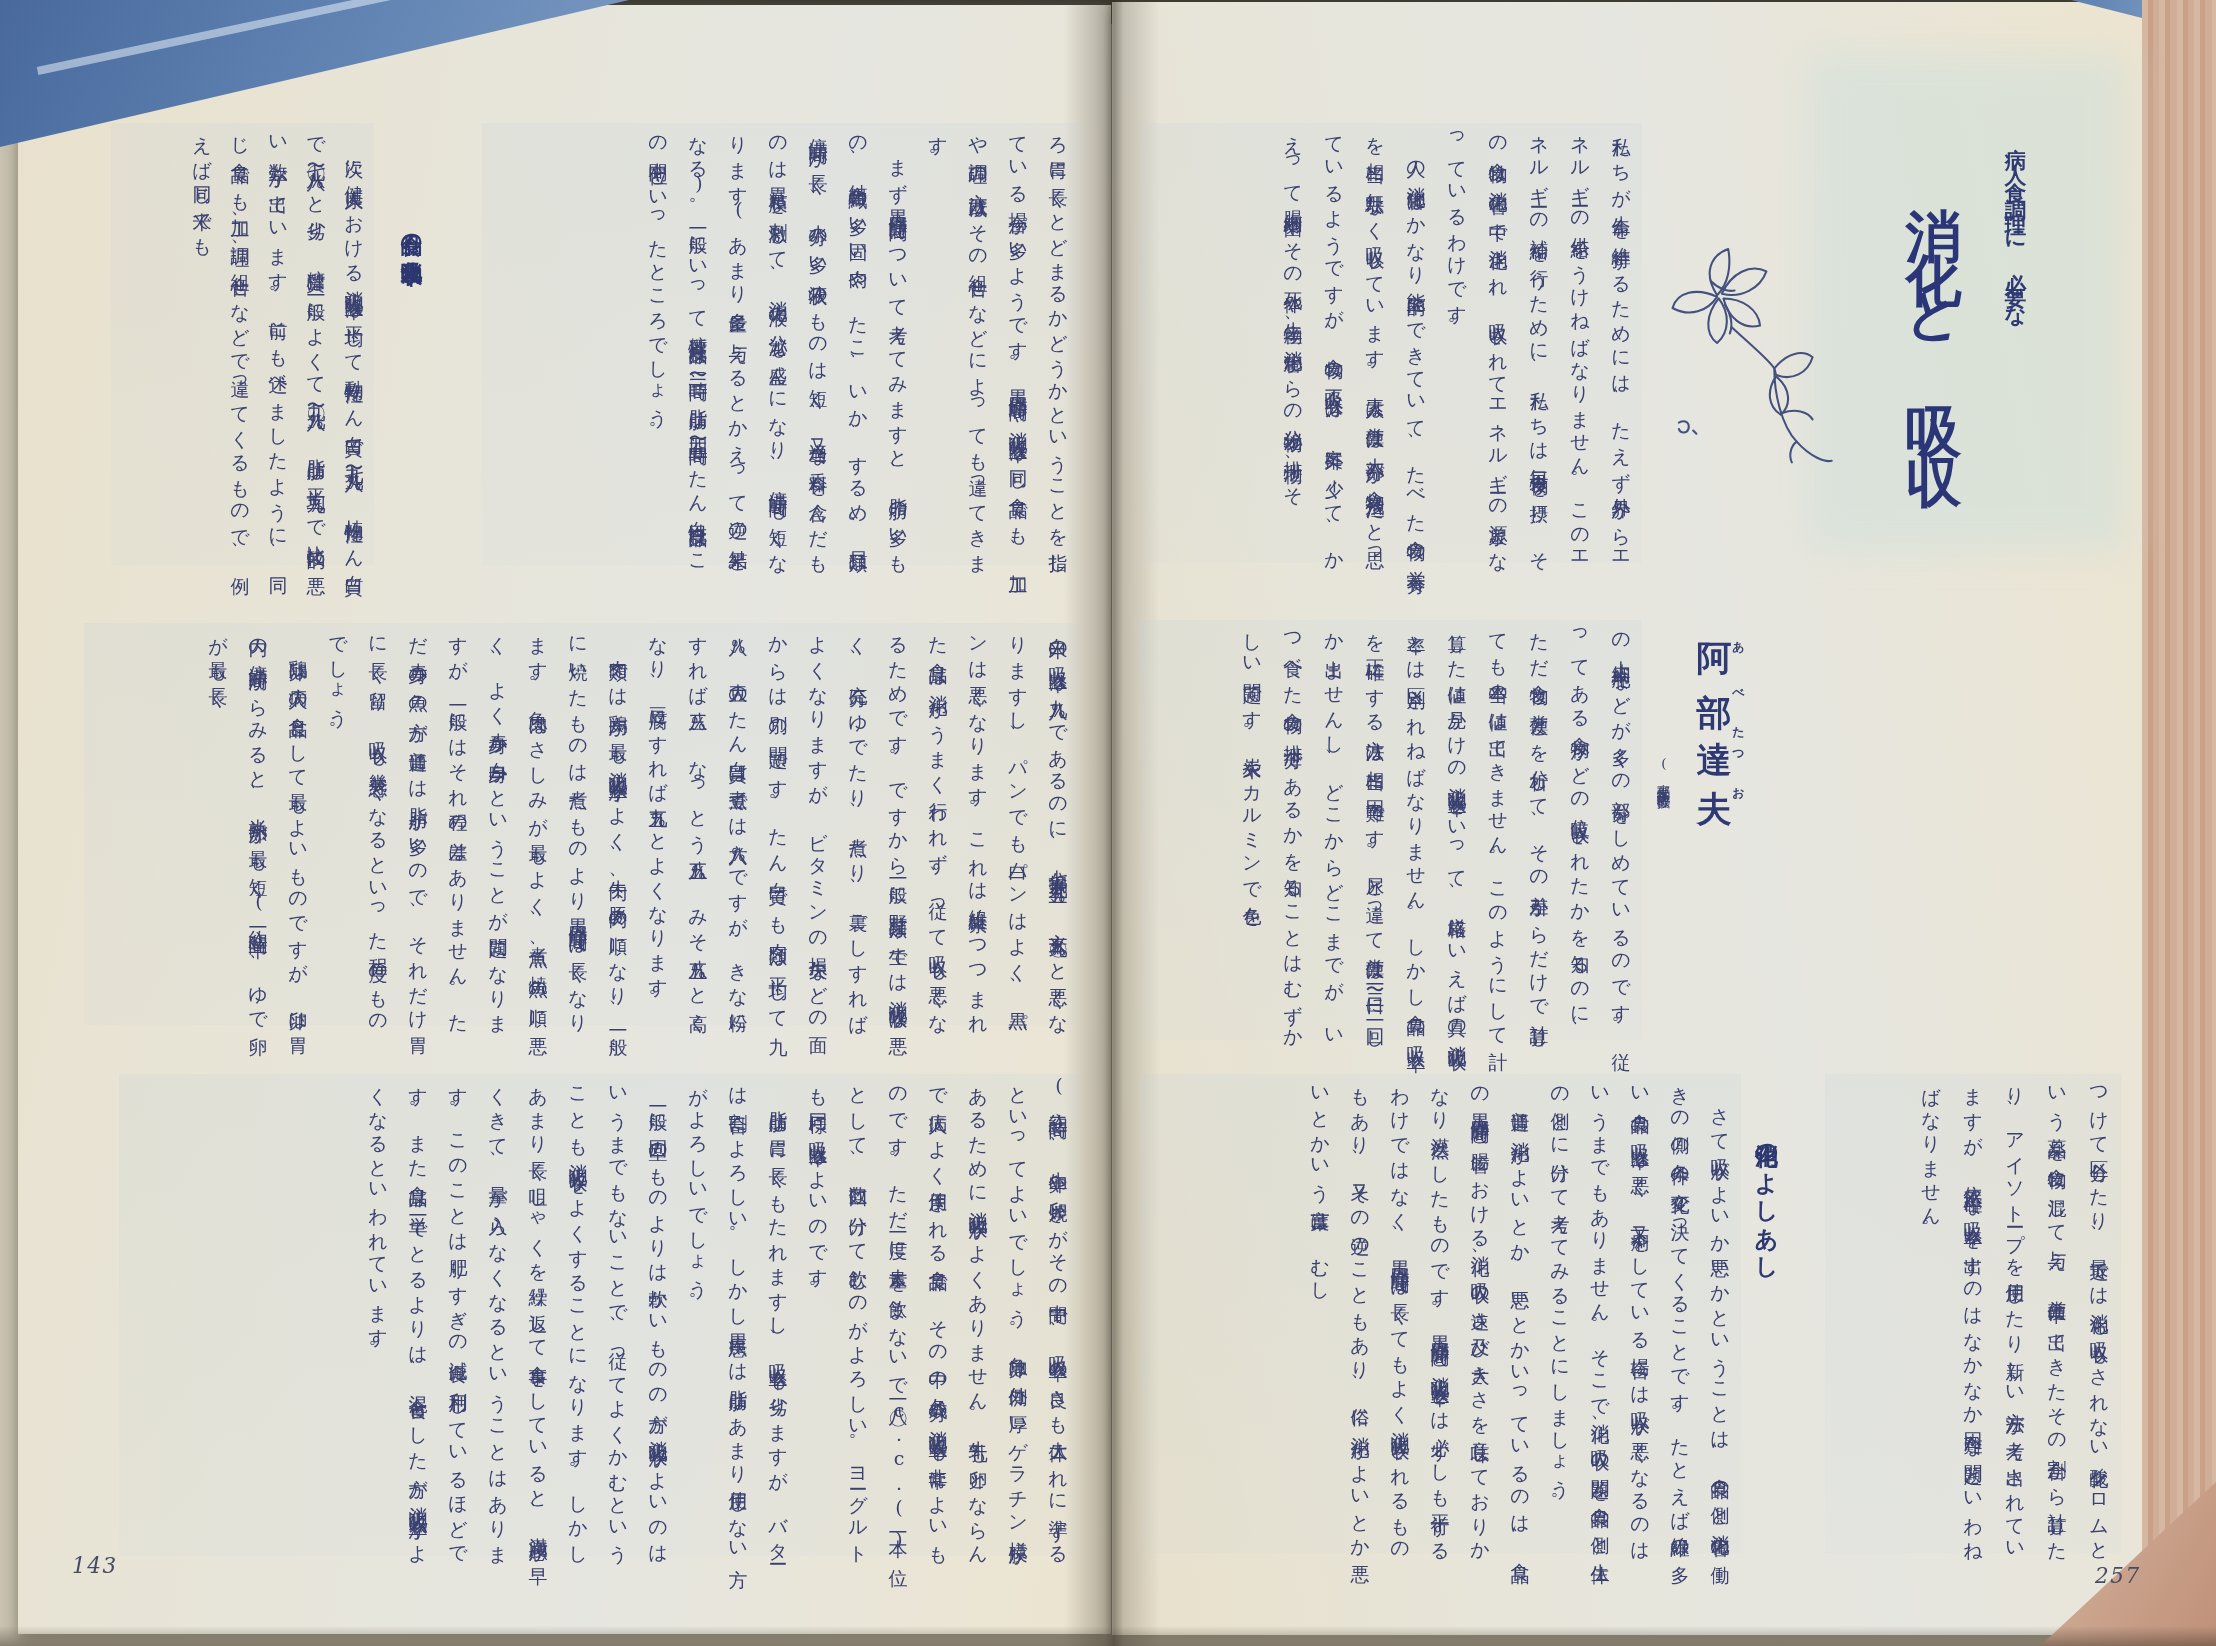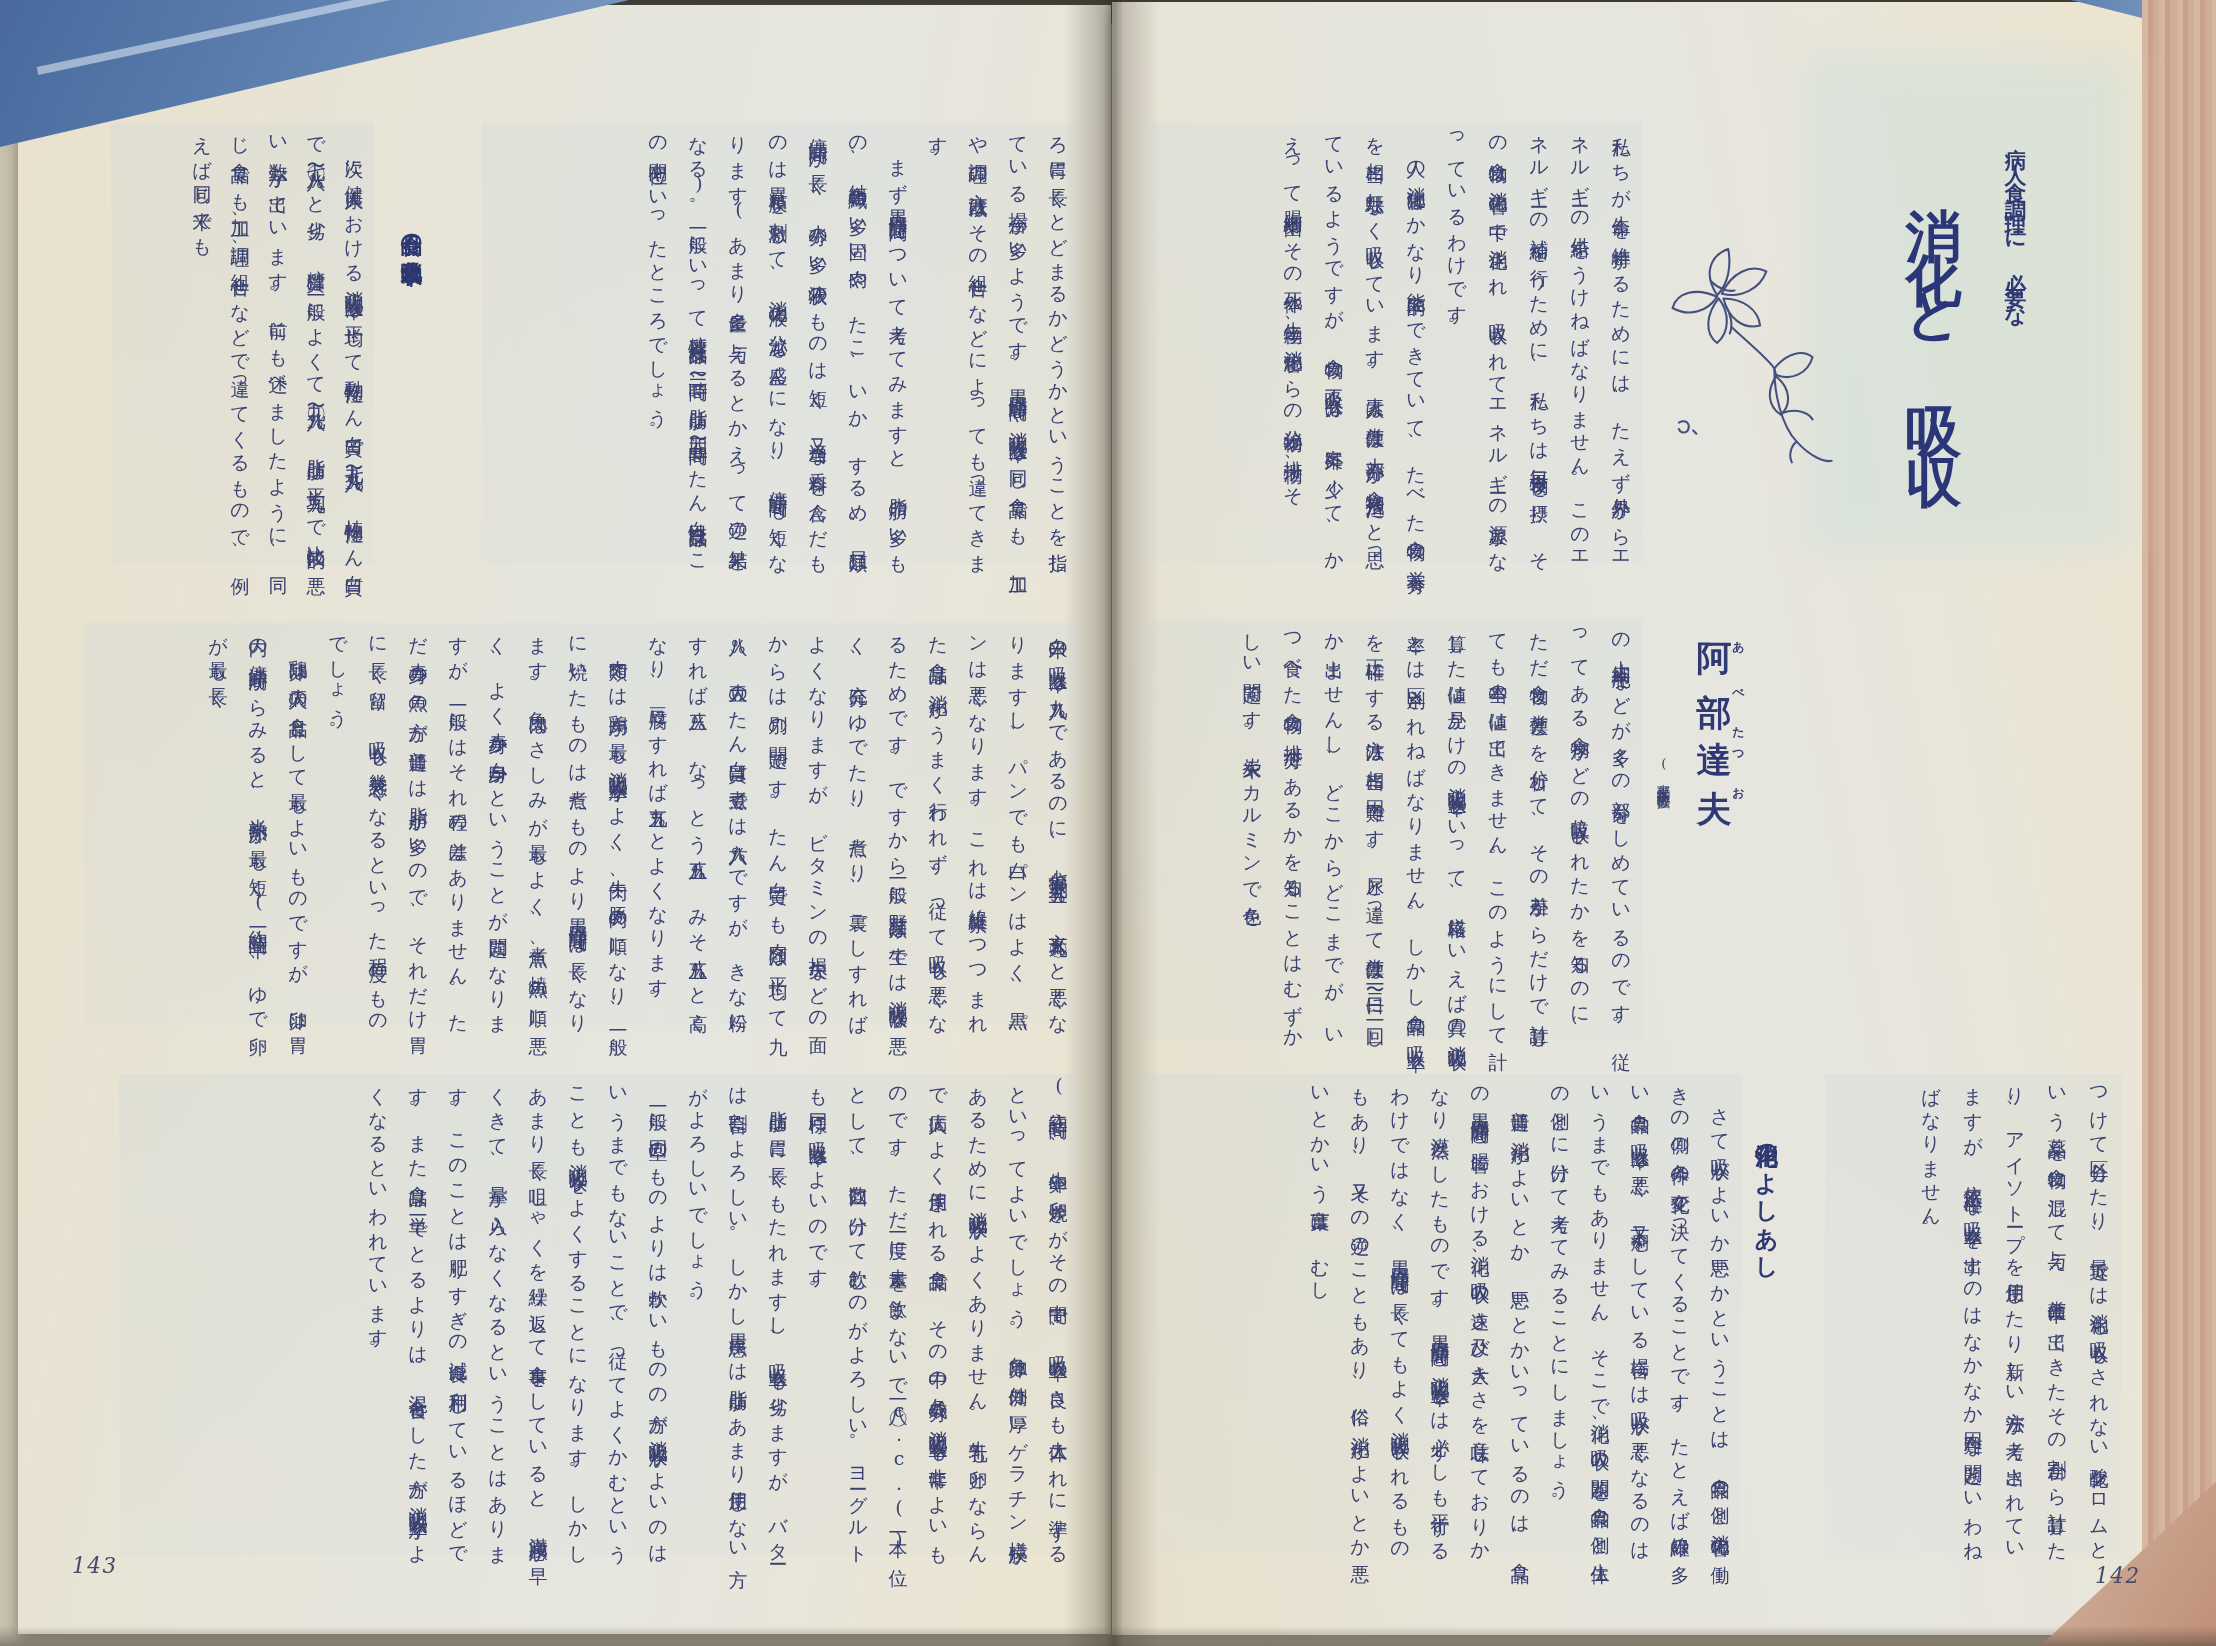--- a/index.html
+++ b/index.html
@@ -116,21 +116,21 @@
   <p>つけて区分したり、最近では消化も吸収もされない酸化クロムという薬品を食物に混じて与え、糞便中に出てきたその割合から計算したり、アイソトープを使用したり新しい方法が考え出されていますが、依然正確な吸収率を出すのはなかなか困難な問題といわねばなりません。</p>
 </div>
 
 <div class="abs heading h-shoka" style="left:1752px;top:1125px;height:191px;">消化のよしあし</div>
 
 <div class="abs vtext tint-band" style="left:1139px;top:1074px;width:602px;height:479px;line-height:40px;">
   <p>　さて吸収がよいか悪いかということは、食品の側と消化管の働きの側の条件の変化で決ってくることです。たとえば線維の多い食品の吸収率は悪く、又下痢をしている場合には吸収が悪くなるのはいうまでもありません。そこで消化、吸収の問題を食品の側と生体の側とに分けて考えてみることにしましょう。</p>
   <p>　普通に消化がよいとか、悪いとかいっているのは、食品の胃内停滞時間と腸管における消化、吸収の速さ及び大きさを意味しておりかなり漠然としたものです。胃内停滞時間と消化吸収率とは必ずしも平行するわけではなく、胃内停滞時間は長くてもよく消化吸収されるものもあり、又その逆のこともあり、俗に消化がよいとか悪いとかいう言葉は、むし</p>
 </div>
 
-<div class="abs pagenum" style="left:2095px;top:1563px;">142</div>
+<div class="abs pagenum" style="left:2095px;top:1563px;">257</div>
 
 <div class="abs vtext tint-band" style="left:482px;top:123px;width:597px;height:442px;line-height:40px;">
   <p>ろ胃に長くとどまるかどうかということを指している場合が多いようです。胃内停滞時間や消化吸収率は同じ食品でも、加工や調理の方法或はその組合せなどによっても違ってきます。</p>
   <p>　まず胃内停滞時間について考えてみますと、脂肪の多いもの、結合組織の多い固い肉や、たこ、いか、するめ、貝類は停滞時間が長く、水分の多い液状のものは短く、又適当な香料を含んだものは胃粘膜を刺激して、消化液の分泌も盛んになり、停滞時間も短くなります(あまり多量に与えるとかえって逆の結果となる)。一般にいって糖質性食品は二〜三時間、脂肪は四〜五時間、たん白性食品はこの中間位といったところでしょう。</p>
 </div>
 
 <div class="abs heading h-shokuhin" style="left:397px;top:217px;height:255px;">食品の消化吸収率</div>
 
 <div class="abs vtext tint-band" style="left:111px;top:123px;width:263px;height:442px;line-height:38px;">
   <p>　次に健康人における消化吸収率は平均して動物性たん白質で九七〜九八％、植物性たん白質で七〇〜八八％と劣り、糖質は一般によくて九〇〜九八％、脂肪は平均九二％で比較的に悪い数字が出ています。前にも述べましたように、同じ食品でも加工、調理、組合せなどで違ってくるもので、例えば同じ米でも</p>

